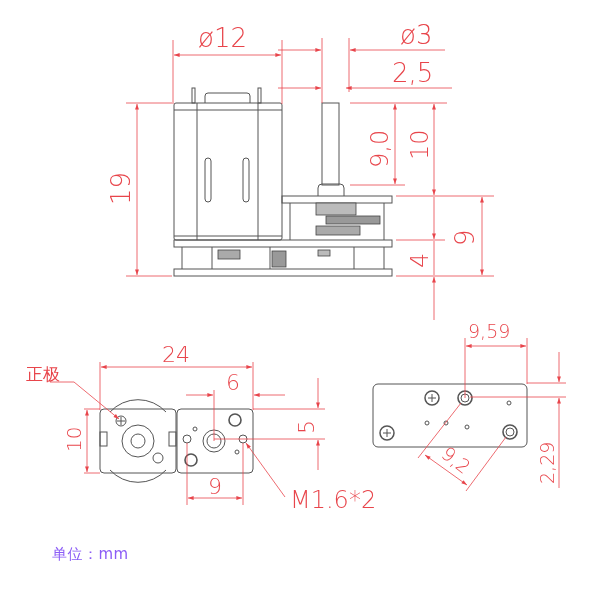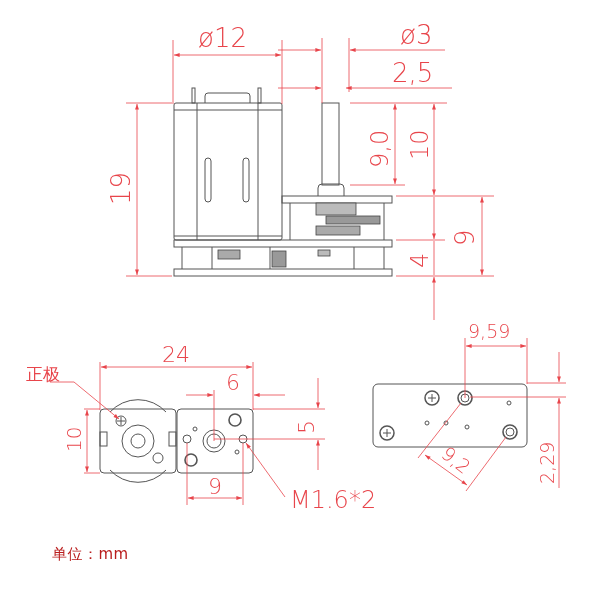--- a/index.html
+++ b/index.html
@@ -1,19 +1,19 @@
 <!DOCTYPE html>
 <html><head>
 <meta charset="utf-8">
 <style>
   html, body { margin: 0; padding: 0; background: #ffffff; }
   body { width: 600px; height: 600px; position: relative; overflow: hidden; font-family: "DejaVu Sans", sans-serif; }
   #drawing { position: absolute; left: 0; top: 0; width: 600px; height: 600px; }
   .dim-fill { fill: #e8454b; stroke: none; font-family: "DejaVu Sans", sans-serif; font-weight: 300; }
-  .unit-label { position: absolute; left: 52px; top: 545px; font-size: 15px; color: #b91c1c; font-family: "DejaVu Sans", sans-serif; letter-spacing: 0.5px; }
+  .unit-label { position: absolute; left: 52px; top: 545px; font-size: 15px; color: #8b5cf6; font-family: "DejaVu Sans", sans-serif; letter-spacing: 0.5px; }
 </style>
 </head>
 <body>
 
 <svg id="drawing" viewBox="0 0 600 600" xmlns="http://www.w3.org/2000/svg">
   <defs>
     <marker id="arr" viewBox="0 0 10 10" refX="10" refY="5" markerWidth="9" markerHeight="7" orient="auto-start-reverse">
       <path d="M0,1.5 L10,5 L0,8.5 z" fill="#e8454b"></path>
     </marker>
   </defs>

